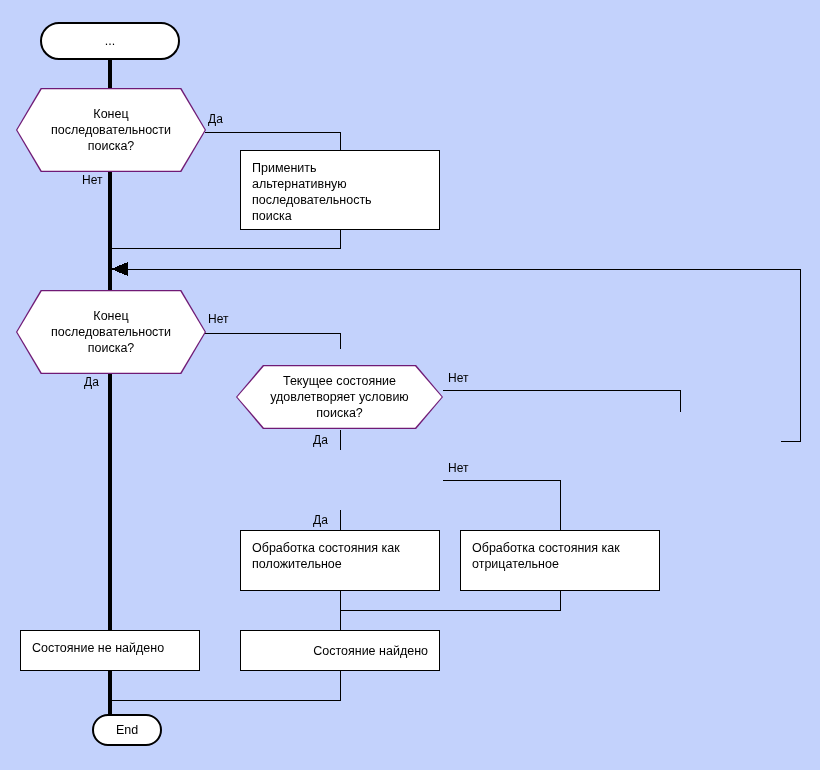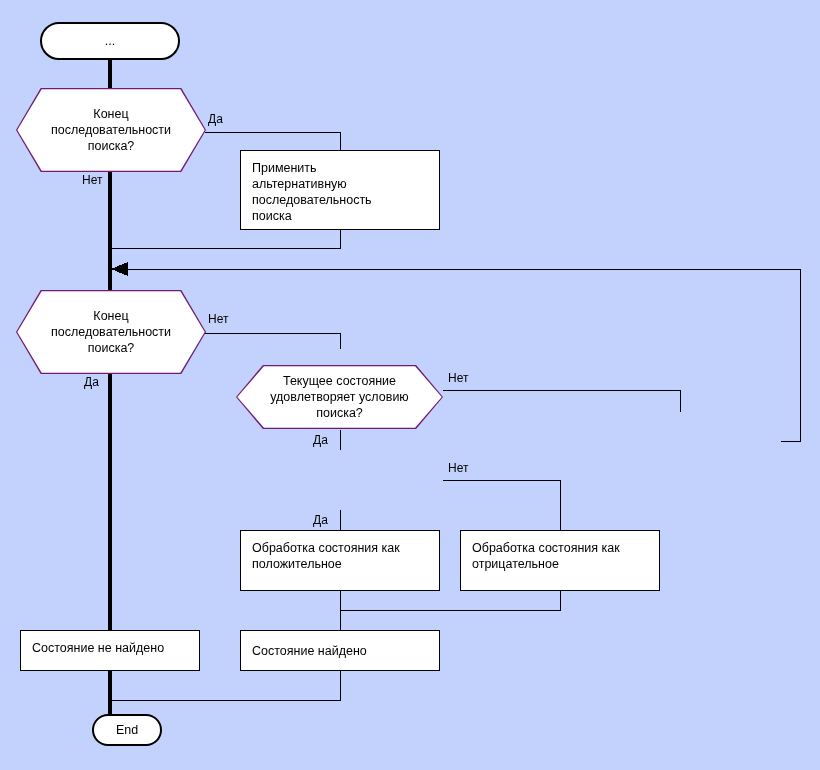--- a/index.html
+++ b/index.html
@@ -164,21 +164,21 @@
 
   <div class="node box" style="left:460px; top:530px; width:200px; height:61px;">
     <span class="nodetext">Обработка состояния как
 отрицательное</span>
   </div>
 
   <div class="node box" style="left:20px; top:630px; width:180px; height:41px; display:flex; ">
     <span class="nodetext">Состояние не найдено</span>
   </div>
 
-  <div class="node box" style="left:240px; top:630px; width:200px; height:41px; display:flex; align-items:center;">
+  <div class="node box" style="left:240px; top:630px; width:200px; height:41px; display:flex; align-items:center;justify-content:flex-end;">
     <span class="nodetext">Состояние найдено</span>
   </div>
 
   <div class="node terminator" style="left:92px; top:714px; width:70px; height:32px;">
     <span class="nodetext">End</span>
   </div>
 
   <div class="edge-label" style="left:208px; top:112px;">Да</div>
   <div class="edge-label" style="left:82px; top:173px;">Нет</div>
   <div class="edge-label" style="left:208px; top:312px;">Нет</div>

